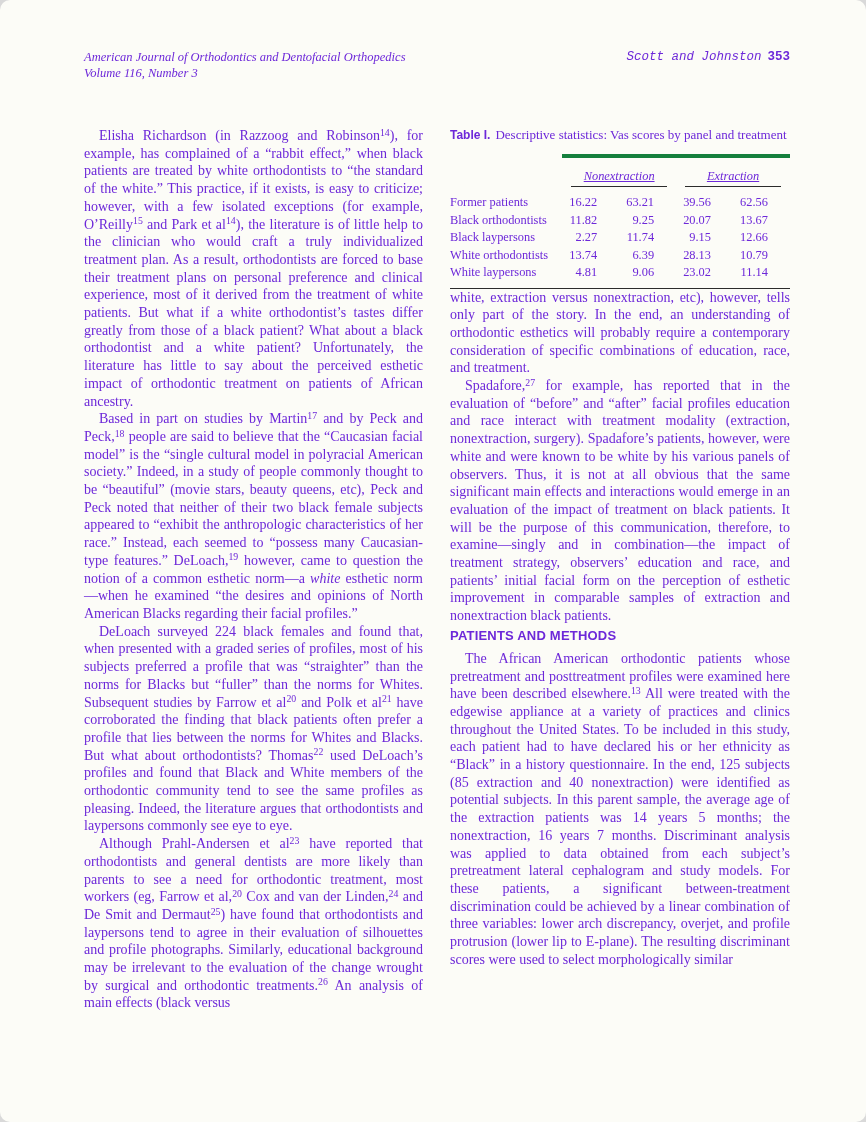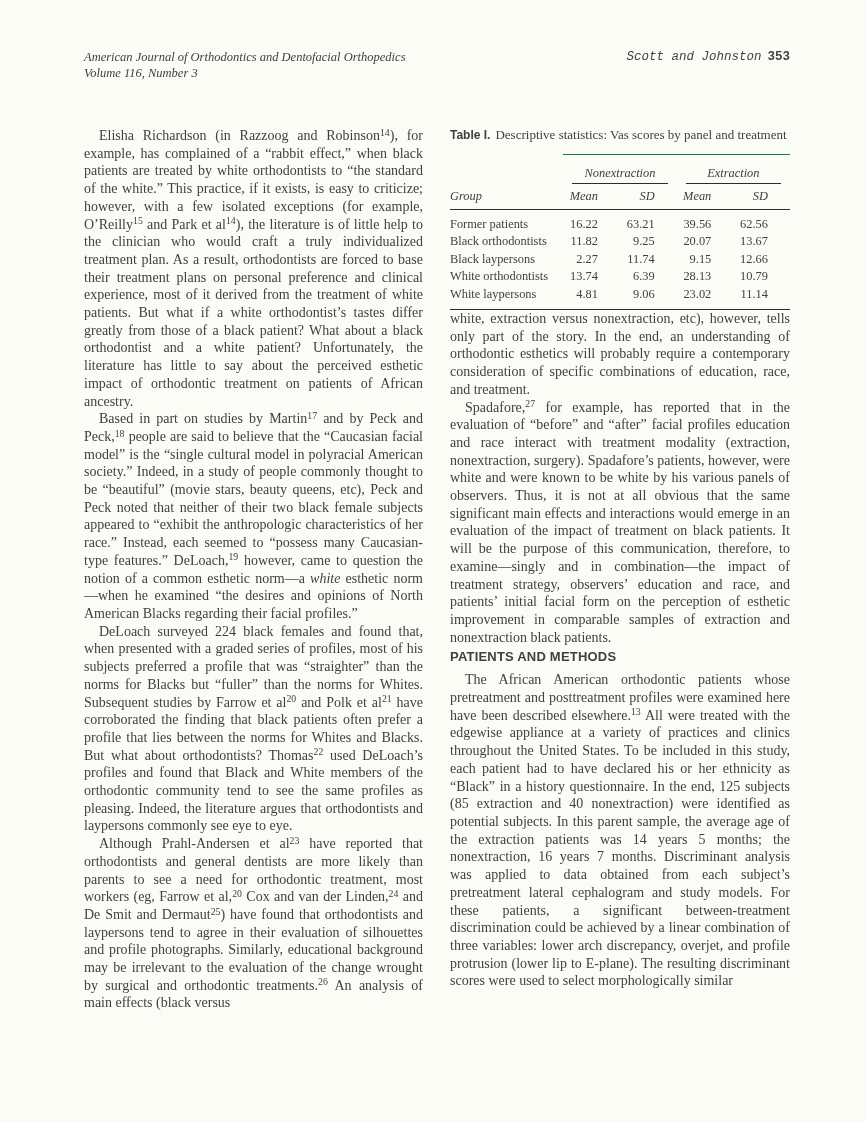--- a/index.html
+++ b/index.html
@@ -4,22 +4,23 @@
 <style>
   html,body { margin:0; padding:0; background:#d9d9d9; }
   .page {
     width:866px; height:1122px;
     background:#fcfcf7;
     margin:0 auto;
     position:relative;
     box-sizing:border-box;
     padding:50px 76px 0 84px;
     font-family:"Liberation Serif", serif;
-    color:#404040;
+    color:#6d28d9;
     overflow:hidden;
+    border-radius:10px;
   }
   
   .running-head {
     display:flex; justify-content:space-between; align-items:flex-start;
     font-size:12.5px; line-height:15.5px;
   }
   .rh-left { font-style:italic; }
   .rh-right { font-style:italic; white-space:nowrap;font-family:Liberation Mono, monospace; }
   .rh-page { font-style:normal; font-weight:bold; margin-left:6px; }
   
@@ -43,21 +44,21 @@
   .table-label {
     font-family:"Liberation Sans", sans-serif;
     font-weight:bold; font-size:12px; margin-right:5px;
   }
   table.stats {
     width:100%; border-collapse:collapse;
     font-size:12.4px; line-height:15.5px;
   }
   table.stats th, table.stats td { font-weight:normal; }
   .empty-th { width:33%; }
-  .colgroup { border-top:1px solid #15803d; padding-top:11px; width:33.5%; }
+  .colgroup { border-top:4px solid #15803d; padding-top:11px; width:33.5%;text-decoration:underline; }
   .colgroup-label {
     display:block; text-align:center; font-style:italic;
     border-bottom:1px solid #2b2b2b;
     margin:0 8px; padding-bottom:2px;
   }
   .header-row th { border-bottom:1px solid #2b2b2b; padding:4px 0 4px; }
   .group-th { text-align:left; font-style:italic; }
   .num-th { text-align:right; font-style:italic; padding-right:22px !important; width:16.5%; }
   tbody td { padding:1px 0; }
   tbody tr:first-child td { padding-top:7px; }
@@ -105,27 +106,20 @@
           <thead>
             <tr>
               <th class="empty-th"></th>
               <th class="colgroup" colspan="2">
                 <span class="colgroup-label">Nonextraction</span>
               </th>
               <th class="colgroup" colspan="2">
                 <span class="colgroup-label">Extraction</span>
               </th>
             </tr>
-            <tr class="header-row">
-              <th class="group-th">Group</th>
-              <th class="num-th">Mean</th>
-              <th class="num-th">SD</th>
-              <th class="num-th">Mean</th>
-              <th class="num-th">SD</th>
-            </tr>
           </thead>
           <tbody>
               <tr>
                 <td class="group-cell">Former patients</td>
                 <td class="num-cell">16.22</td>
                 <td class="num-cell">63.21</td>
                 <td class="num-cell">39.56</td>
                 <td class="num-cell">62.56</td>
               </tr>
               <tr>

